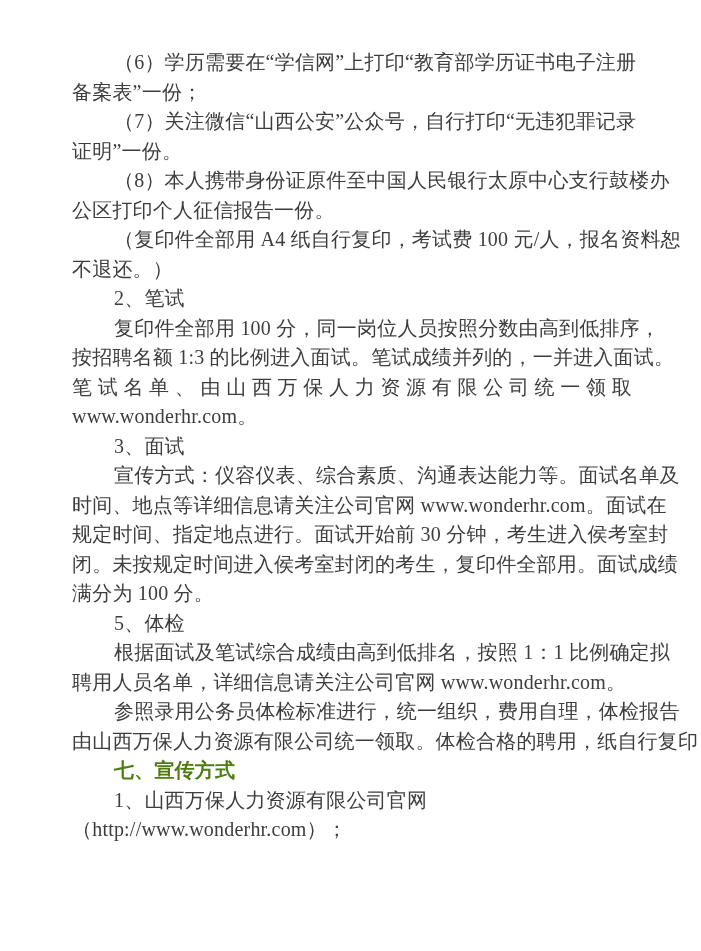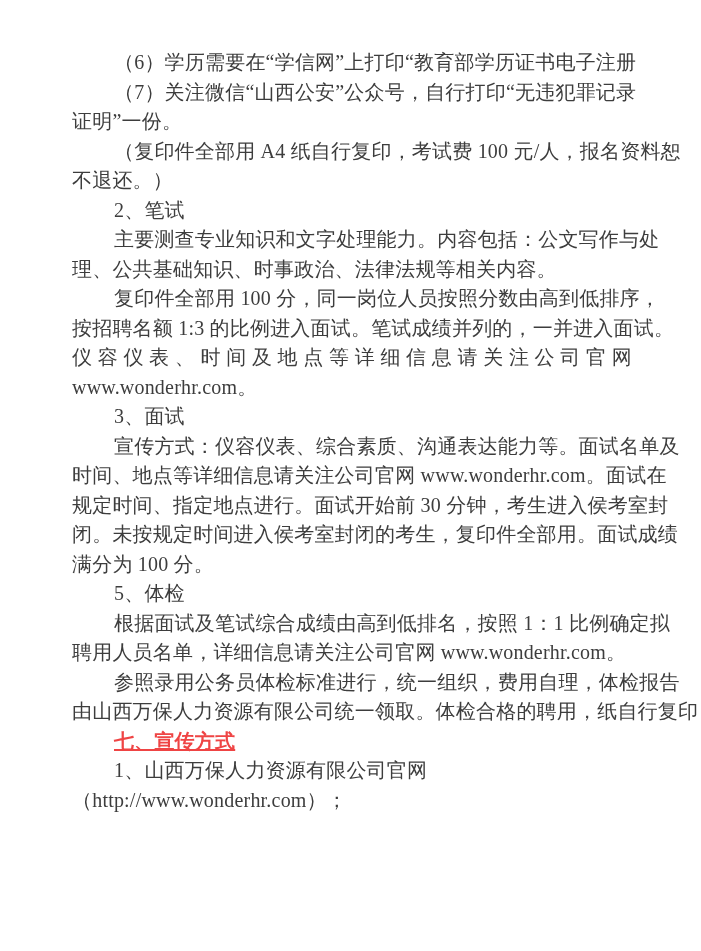--- a/index.html
+++ b/index.html
@@ -32,57 +32,57 @@
     letter-spacing: 0.2px;
   }
   .indent {
     text-indent: 42px;
   }
   .spread {
     letter-spacing: 5.7px;
   }
   .bold {
     font-weight: bold;
-    color: #ef4444;
-    text-decoration: underline;
+    color: #4d7c0f;
   }
 </style>
 </head>
 <body>
 
 <div class="doc">
 
   <p>
     <span class="line indent">（6）学历需要在“学信网”上打印“教育部学历证书电子注册</span>
+    <span class="line">备案表”一份；</span>
   </p>
 
   <p>
     <span class="line indent">（7）关注微信“山西公安”公众号，自行打印“无违犯罪记录</span>
     <span class="line">证明”一份。</span>
   </p>
 
+  <p>
+    <span class="line indent">（8）本人携带身份证原件至中国人民银行太原中心支行鼓楼办</span>
+    <span class="line">公区打印个人征信报告一份。</span>
+  </p>
 
   <p>
     <span class="line indent">（复印件全部用 A4 纸自行复印，考试费 100 元/人，报名资料恕</span>
     <span class="line">不退还。）</span>
   </p>
 
   <p>
     <span class="line indent">2、笔试</span>
   </p>
 
-  <p>
-    <span class="line indent">主要测查专业知识和文字处理能力。内容包括：公文写作与处</span>
-    <span class="line">理、公共基础知识、时事政治、法律法规等相关内容。</span>
-  </p>
 
   <p>
     <span class="line indent">复印件全部用 100 分，同一岗位人员按照分数由高到低排序，</span>
     <span class="line">按招聘名额 1:3 的比例进入面试。笔试成绩并列的，一并进入面试。</span>
-    <span class="line spread">仪容仪表、时间及地点等详细信息请关注公司官网</span>
+    <span class="line spread">笔试名单、由山西万保人力资源有限公司统一领取</span>
     <span class="line">www.wonderhr.com。</span>
   </p>
 
   <p>
     <span class="line indent">3、面试</span>
   </p>
 
   <p>
     <span class="line indent">宣传方式：仪容仪表、综合素质、沟通表达能力等。面试名单及</span>
     <span class="line">时间、地点等详细信息请关注公司官网 www.wonderhr.com。面试在</span>

